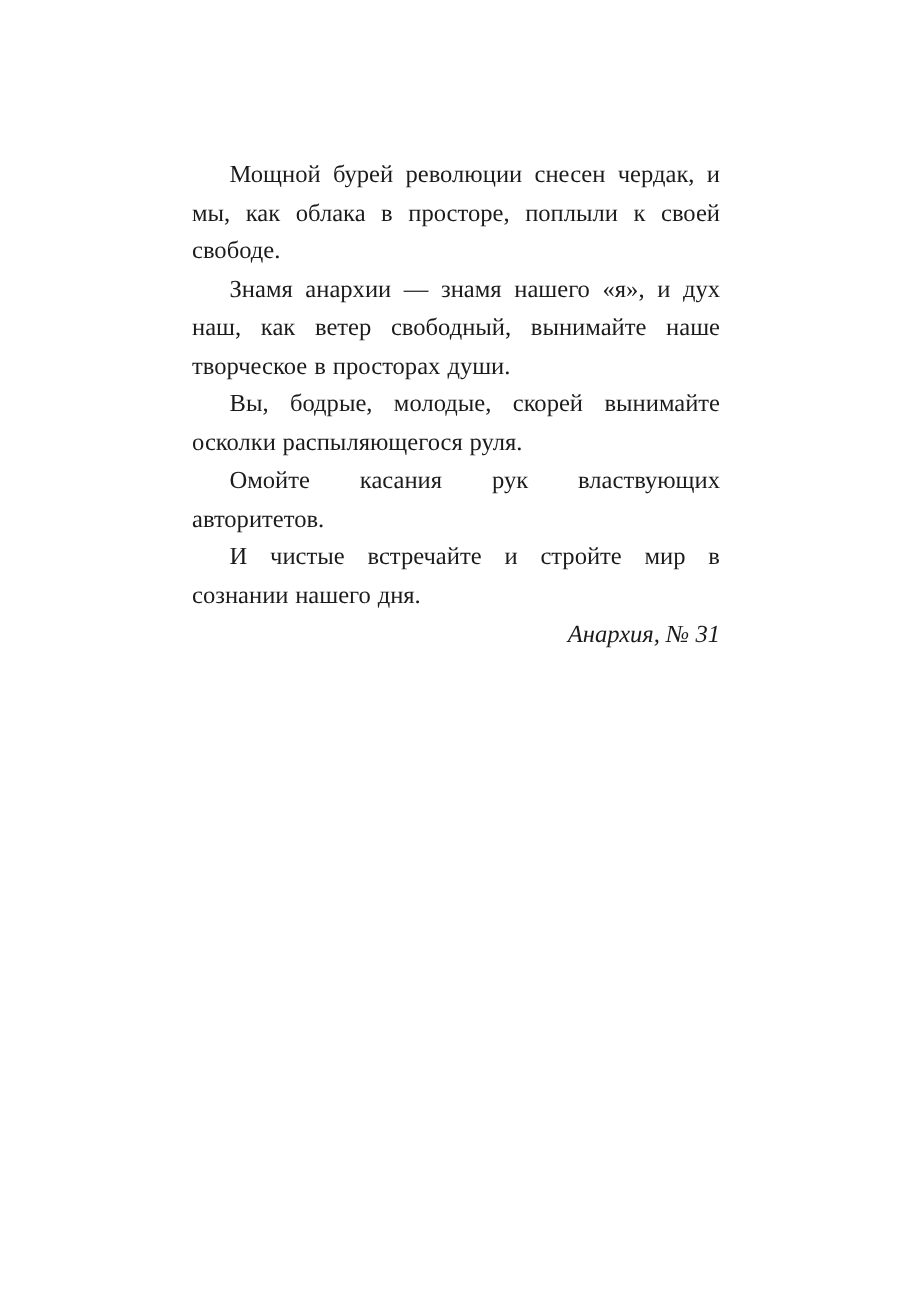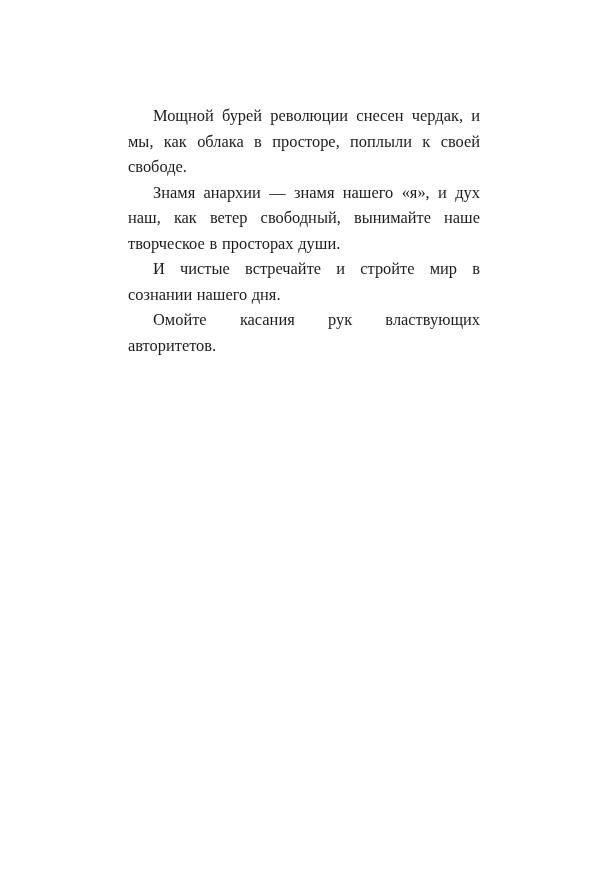--- a/index.html
+++ b/index.html
@@ -51,16 +51,18 @@
     color: #1b1b1b;
   }
 </style>
 </head>
 <body>
 
 <div class="page">
   <div class="text-block">
     <p class="para p1">Мощной бурей революции снесен чердак, и мы, как облака в просторе, поплыли к своей свободе.</p>
     <p class="para p2">Знамя анархии — знамя нашего «я», и дух наш, как ветер свободный, вынимайте наше творческое в просторах души.</p>
+    <p class="para p3">Вы, бодрые, молодые, скорей вынимайте осколки распыляющегося руля.</p>
+    <p class="para p3">Омойте касания рук властвующих авторитетов.</p>
     <p class="para p3">И чистые встречайте и стройте мир в сознании нашего дня.</p>
-    <p class="para p3">Омойте касания рук властвующих авторитетов.</p>
+    <p class="source">Анархия, № 31</p>
   </div>
 </div>
 
 </body></html>

